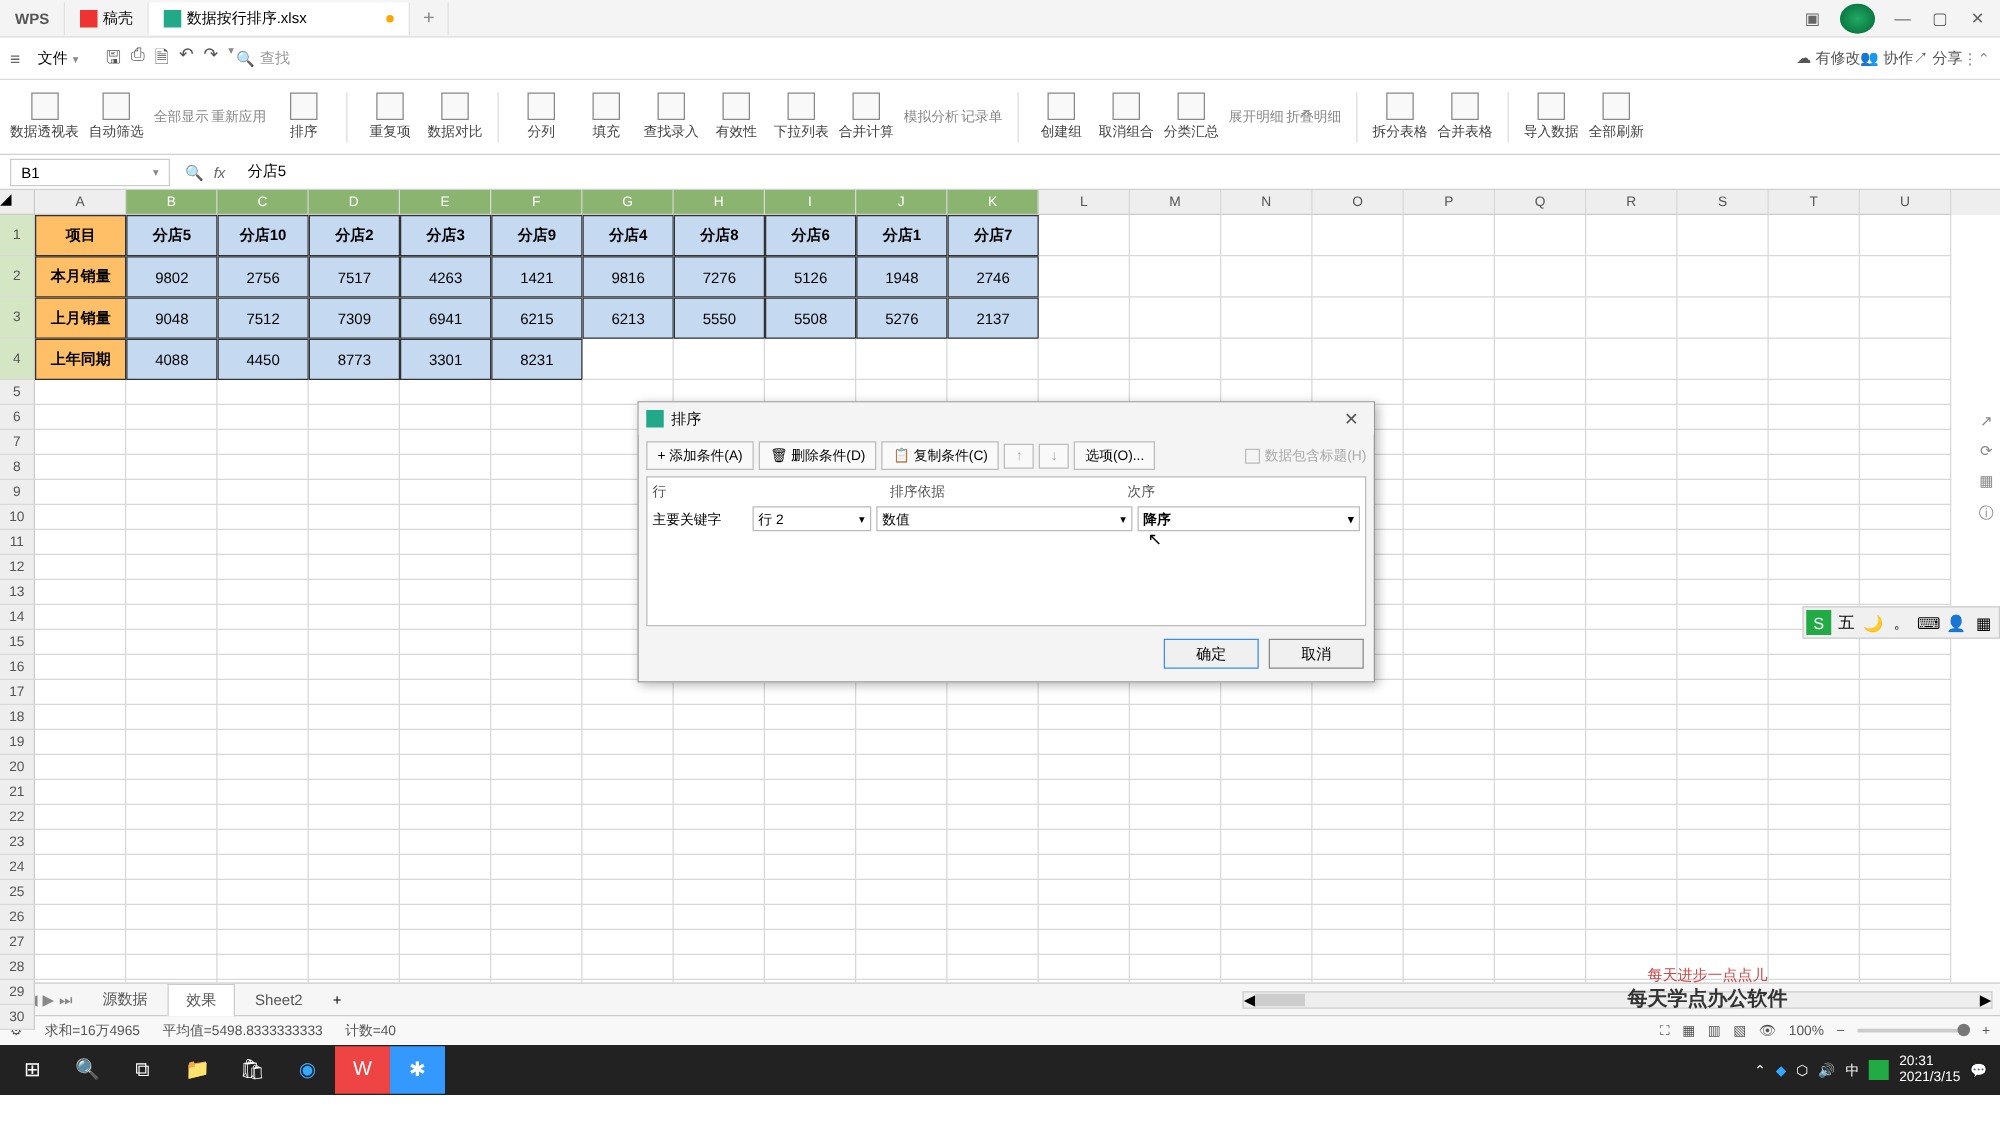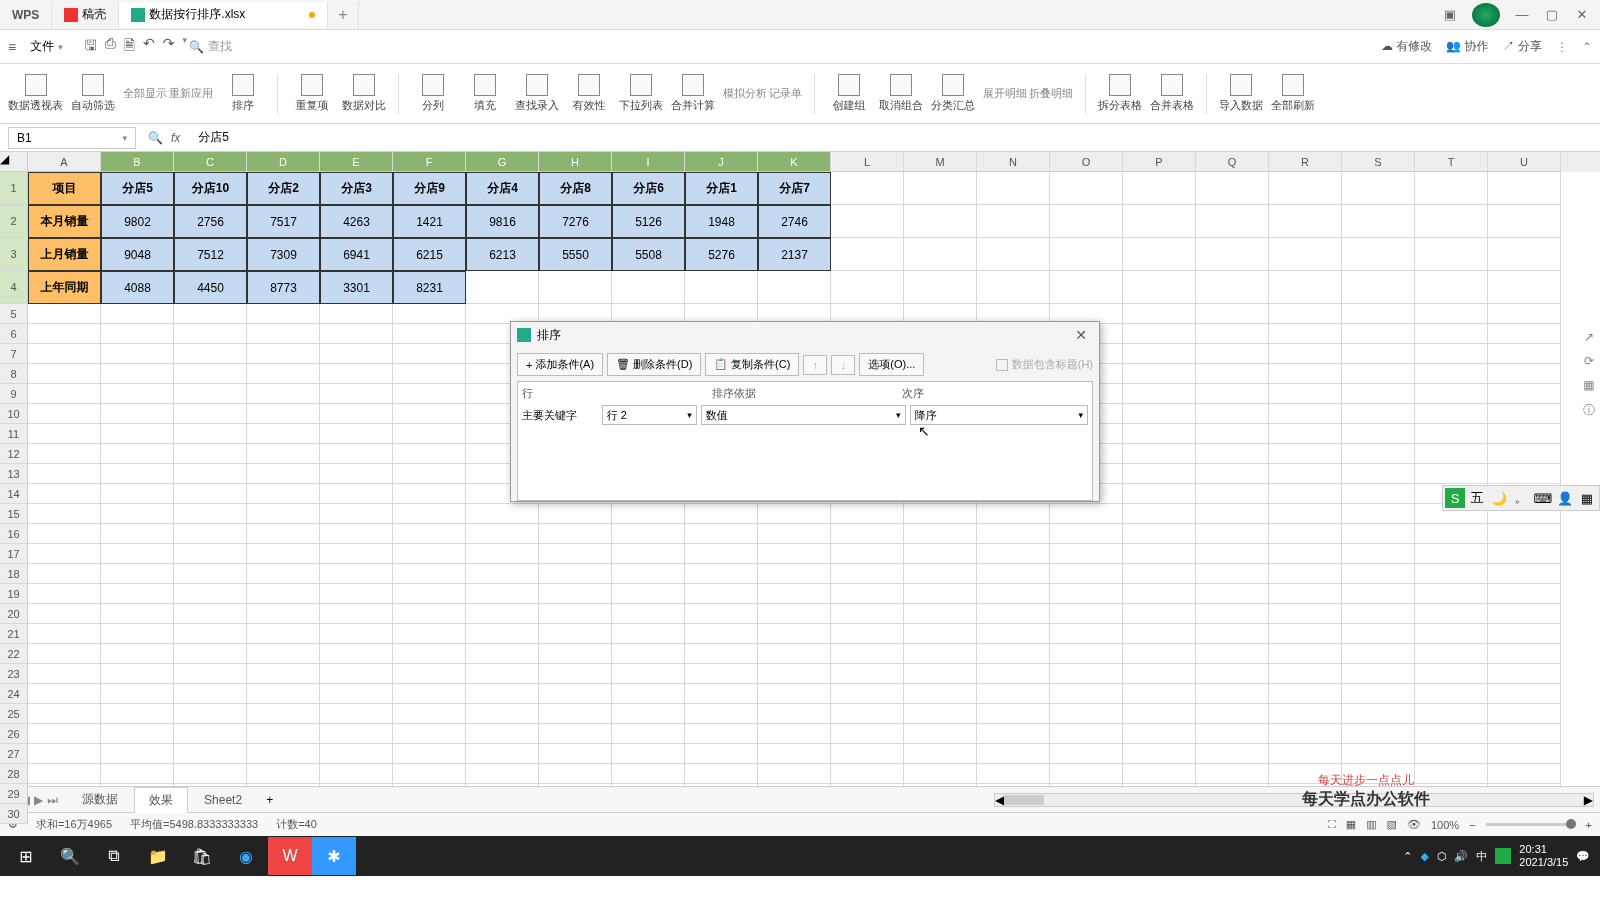--- a/index.html
+++ b/index.html
@@ -14,21 +14,21 @@
 .winctrl span{width:28px;height:24px;display:flex;align-items:center;justify-content:center;color:#666;font-size:13px;}
 .avatar{width:20px;height:20px;border-radius:50%;background:radial-gradient(#2a6,#063);margin:0 6px;}
 .menubar{height:34px;display:flex;align-items:center;padding:0 8px;gap:2px;border-bottom:1px solid #ddd;}
 .menu-left{display:flex;align-items:center;gap:6px;}
 .file-btn{display:flex;align-items:center;gap:4px;padding:3px 8px;font-size:12px;}
 .qat{display:flex;gap:8px;margin-left:8px;color:#555;}
 .qat span{font-size:14px;}
 .menus{display:flex;gap:4px;margin-left:18px;}
 .menu-item{padding:4px 10px;font-size:13px;color:#333;}
 .menu-item.active{background:#3a8ee6;color:#fff;border-radius:2px;}
-.menubar-right{margin-left:auto;display:flex;align-items:center;gap:14px;font-size:12px;color:#555;}
+.menubar-right{margin-left:auto;display:flex;align-items:center;font-size:12px;color:#555;}
 .search-box{display:flex;align-items:center;gap:4px;color:#999;}
 .ribbon{height:60px;display:flex;align-items:center;padding:4px 8px;gap:8px;border-bottom:1px solid #d0d0d0;}
 .rb-btn{display:flex;flex-direction:column;align-items:center;justify-content:center;gap:2px;font-size:11px;color:#444;min-width:44px;}
 .rb-btn .ricon{width:22px;height:22px;border:1px solid #888;background:#f9f9f9;}
 .rb-sep{width:1px;height:40px;background:#ddd;margin:0 4px;}
 .rb-small{display:flex;flex-direction:row;gap:2px;font-size:11px;color:#888;}
 .formula-bar{height:28px;display:flex;align-items:center;border-bottom:1px solid #d0d0d0;}
 .name-box{width:128px;height:22px;border:1px solid #ccc;margin-left:8px;padding:0 8px;display:flex;align-items:center;justify-content:space-between;font-size:12px;}
 .fx-icons{display:flex;gap:8px;margin:0 12px;color:#666;}
 .fx-input{flex:1;padding:0 6px;font-size:12px;}
@@ -1078,25 +1078,29 @@
     <div class="dlg-row">
       <div class="dlg-label">主要关键字</div>
       <div class="dlg-combo" style="width:100px;">
           <span>行 2</span>
           <span style="font-size:9px;">▾</span>
         </div>
       <div class="dlg-combo" style="width:216px;">
           <span>数值</span>
           <span style="font-size:9px;">▾</span>
         </div>
-      <div class="dlg-combo" style="width:188px;">
+      <div class="dlg-combo" style="width:188px;font-weight:bold;">
           <span>降序</span>
           <span style="font-size:9px;">▾</span>
         </div>
     </div>
+  </div>
+  <div class="dlg-footer">
+    <button class="btn primary">确定</button>
+    <button class="btn">取消</button>
   </div>
 </div>
 
 <div class="cursor">↖</div>
 
 <div class="float-toolbar">
   <span style="background:#2a4;color:#fff;">S</span>
   <span>五</span>
   <span>🌙</span>
   <span>。</span>

